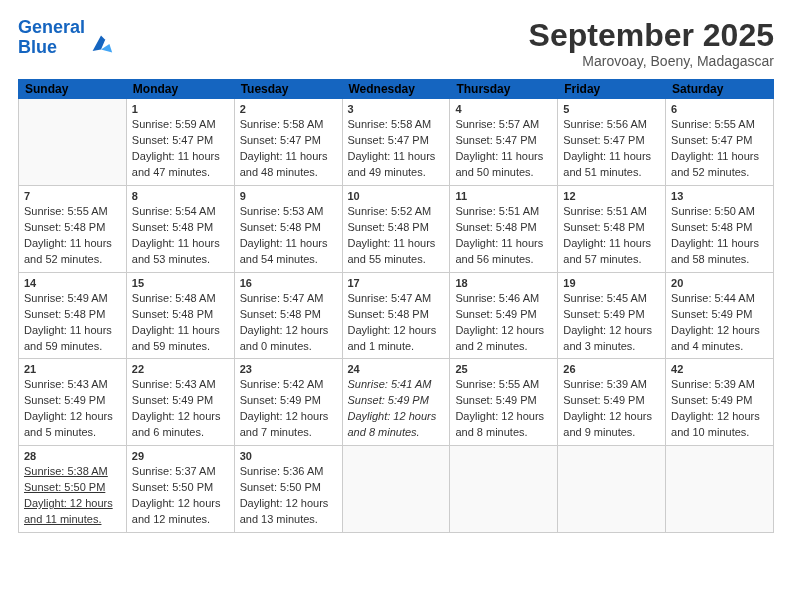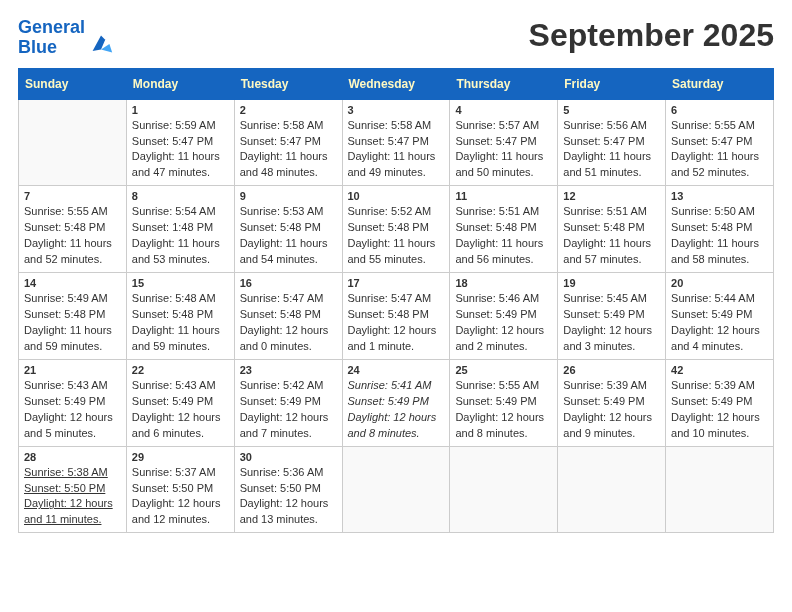--- a/index.html
+++ b/index.html
@@ -53,25 +53,25 @@
       font-size: 14px;
       color: #555;
     }
     .calendar {
       width: 100%;
       border-collapse: collapse;
       border: 1px solid #ccc;
     }
     .calendar th {
       background-color: #1565c0;
-      color: #fef9c3;
+      color: #000000;
       font-size: 12px;
       font-weight: bold;
       text-align: left;
-      padding: 8px 6px;
+      padding: 2px 6px;
       border: 1px solid #1565c0;
     }
     .calendar td {
       vertical-align: top;
       border: 1px solid #ccc;
       padding: 4px 5px;
       width: 108px;
       min-height: 72px;
       font-size: 9.5px;
       color: #333;
@@ -107,20 +107,21 @@
           </div>
           <svg class="logo-icon" viewBox="0 0 40 40" xmlns="http://www.w3.org/2000/svg">
             <polygon points="8,30 20,8 32,20 26,14 20,28" fill="#1565c0"></polygon>
             <polygon points="20,28 32,20 36,32" fill="#42a5f5"></polygon>
           </svg>
         </div>
       </div>
     </div>
     <div class="title-block">
       <div class="month-title">September 2025</div>
+      <div class="location">Marovoay, Boeny, Madagascar</div>
     </div>
   </div>
 
   <table class="calendar">
     <thead>
       <tr>
       <th>Sunday</th>
           <th>Monday</th>
           <th>Tuesday</th>
           <th>Wednesday</th>
@@ -179,21 +180,21 @@
           <td>
             <span class="day-num">7</span>
             <div class="day-info" style="white-space: pre-line;">Sunrise: 5:55 AM
 Sunset: 5:48 PM
 Daylight: 11 hours
 and 52 minutes.</div>
           </td>
           <td>
             <span class="day-num">8</span>
             <div class="day-info" style="white-space: pre-line;">Sunrise: 5:54 AM
-Sunset: 1:48 PM
+Sunset: 5:48 PM
 Daylight: 11 hours
 and 53 minutes.</div>
           </td>
           <td>
             <span class="day-num">9</span>
             <div class="day-info" style="white-space: pre-line;">Sunrise: 5:53 AM
 Sunset: 5:48 PM
 Daylight: 11 hours
 and 54 minutes.</div>
           </td>

